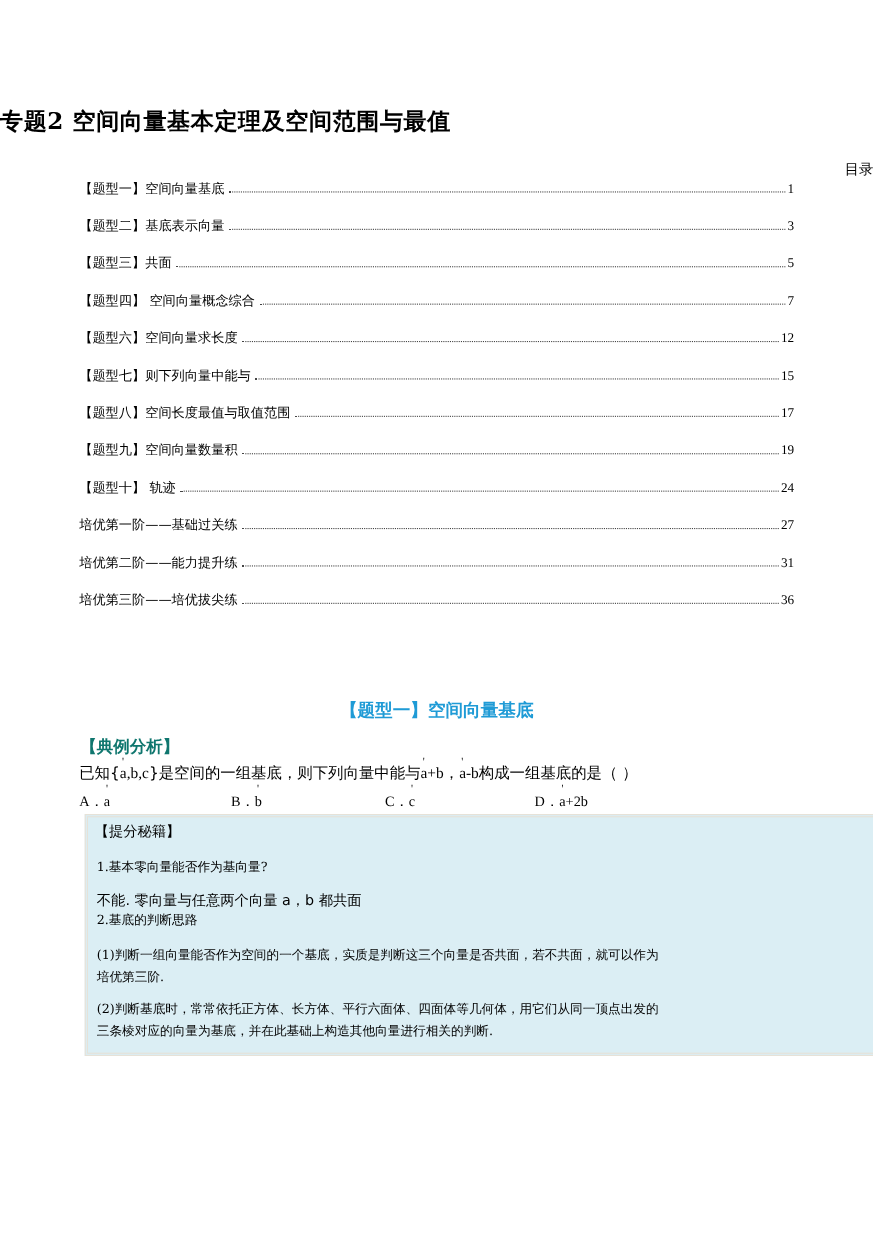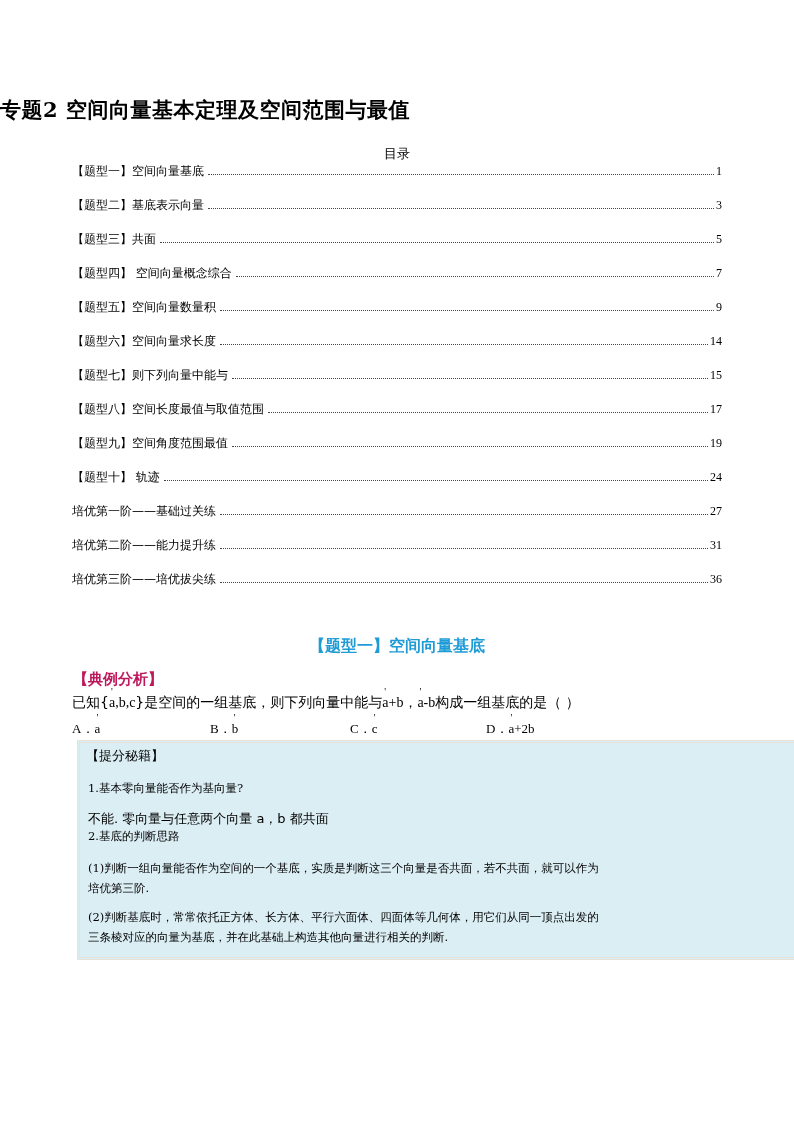--- a/index.html
+++ b/index.html
@@ -1,29 +1,29 @@
 <!DOCTYPE html>
 <html><head>
 <meta charset="utf-8">
 <style>
   html, body { margin: 0; padding: 0; background: #ffffff; }
   body { width: 794px; height: 1123px; position: relative; overflow: hidden;
          font-family: "DejaVu Sans", "Liberation Sans", sans-serif; color: #000; }
   .title { position: absolute; top: 96px; left: 0; width: 794px; 
            font-family: "DejaVu Serif", "Liberation Serif", serif; font-weight: bold;
            font-size: 21px; letter-spacing: 0.5px; }
-  .toc-head { position: absolute; top: 145px; left: 0; width: 794px; text-align: center; font-size: 13px; }
+  .toc-head { position: absolute; top: 145px; left: 0; width: 794px; text-align: right; font-size: 13px; }
   .toc { position: absolute; top: 161px; left: 72px; width: 650px; }
   .toc-row { display: flex; align-items: baseline; height: 34px; font-size: 12px; line-height: 20px; }
   .toc-row .lbl { white-space: nowrap; }
   .toc-row .dots { flex: 1; border-bottom: 1px dotted #444; margin: 0 2px 4px 4px; height: 1px; }
   .toc-row .pg { font-family: "Liberation Serif", serif; font-size: 12px; white-space: nowrap; }
   .sec-head { position: absolute; top: 636px; left: 0; width: 794px; text-align: center;
               color: #1f9bd6; font-weight: bold; font-size: 16px; }
-  .example-tag { position: absolute; top: 670px; left: 73px; color: #be185d; font-weight: bold; font-size: 15px;
+  .example-tag { position: absolute; top: 670px; left: 73px; color: #0f766e; font-weight: bold; font-size: 15px;
                  font-family: "DejaVu Serif", "Liberation Serif", serif; }
   .question { position: absolute; top: 694px; left: 72px; font-size: 14px; white-space: nowrap; }
   .vec { font-family: "Liberation Serif", serif; position: relative; }
   .vec::before { content: "'"; position: absolute; top: -9px; left: 2px; font-style: normal; font-size: 10px; }
   .opts { position: absolute; top: 720px; left: 72px; width: 640px; font-size: 13px; font-family: "Liberation Serif", serif; }
   .opt { position: absolute; top: 0; white-space: nowrap; }
   .tipbox { position: absolute; top: 740px; left: 77px; width: 760px; height: 220px;
             background: #dbeef4; border: 3px double #e6e2d8; box-sizing: border-box; }
   .tip-title { position: absolute; top: 4px; left: 6px; font-size: 13px; }
   .tip-line { position: absolute; left: 8px; font-size: 11.5px; font-family: "DejaVu Serif", "Liberation Serif", serif; }
@@ -50,41 +50,36 @@
       <span class="lbl">【题型三】共面</span>
       <span class="dots"></span>
       <span class="pg">5</span>
     </div>
   <div class="toc-row">
       <span class="lbl">【题型四】 空间向量概念综合</span>
       <span class="dots"></span>
       <span class="pg">7</span>
     </div>
   <div class="toc-row">
-      <span class="lbl">【题型五】空间向量数量积</span>
-      <span class="dots"></span>
-      <span class="pg">9</span>
-    </div>
-  <div class="toc-row">
       <span class="lbl">【题型六】空间向量求长度</span>
       <span class="dots"></span>
-      <span class="pg">14</span>
+      <span class="pg">12</span>
     </div>
   <div class="toc-row">
       <span class="lbl">【题型七】则下列向量中能与</span>
       <span class="dots"></span>
       <span class="pg">15</span>
     </div>
   <div class="toc-row">
       <span class="lbl">【题型八】空间长度最值与取值范围</span>
       <span class="dots"></span>
       <span class="pg">17</span>
     </div>
   <div class="toc-row">
-      <span class="lbl">【题型九】空间角度范围最值</span>
+      <span class="lbl">【题型九】空间向量数量积</span>
       <span class="dots"></span>
       <span class="pg">19</span>
     </div>
   <div class="toc-row">
       <span class="lbl">【题型十】 轨迹</span>
       <span class="dots"></span>
       <span class="pg">24</span>
     </div>
   <div class="toc-row">
       <span class="lbl">培优第一阶——基础过关练</span>

